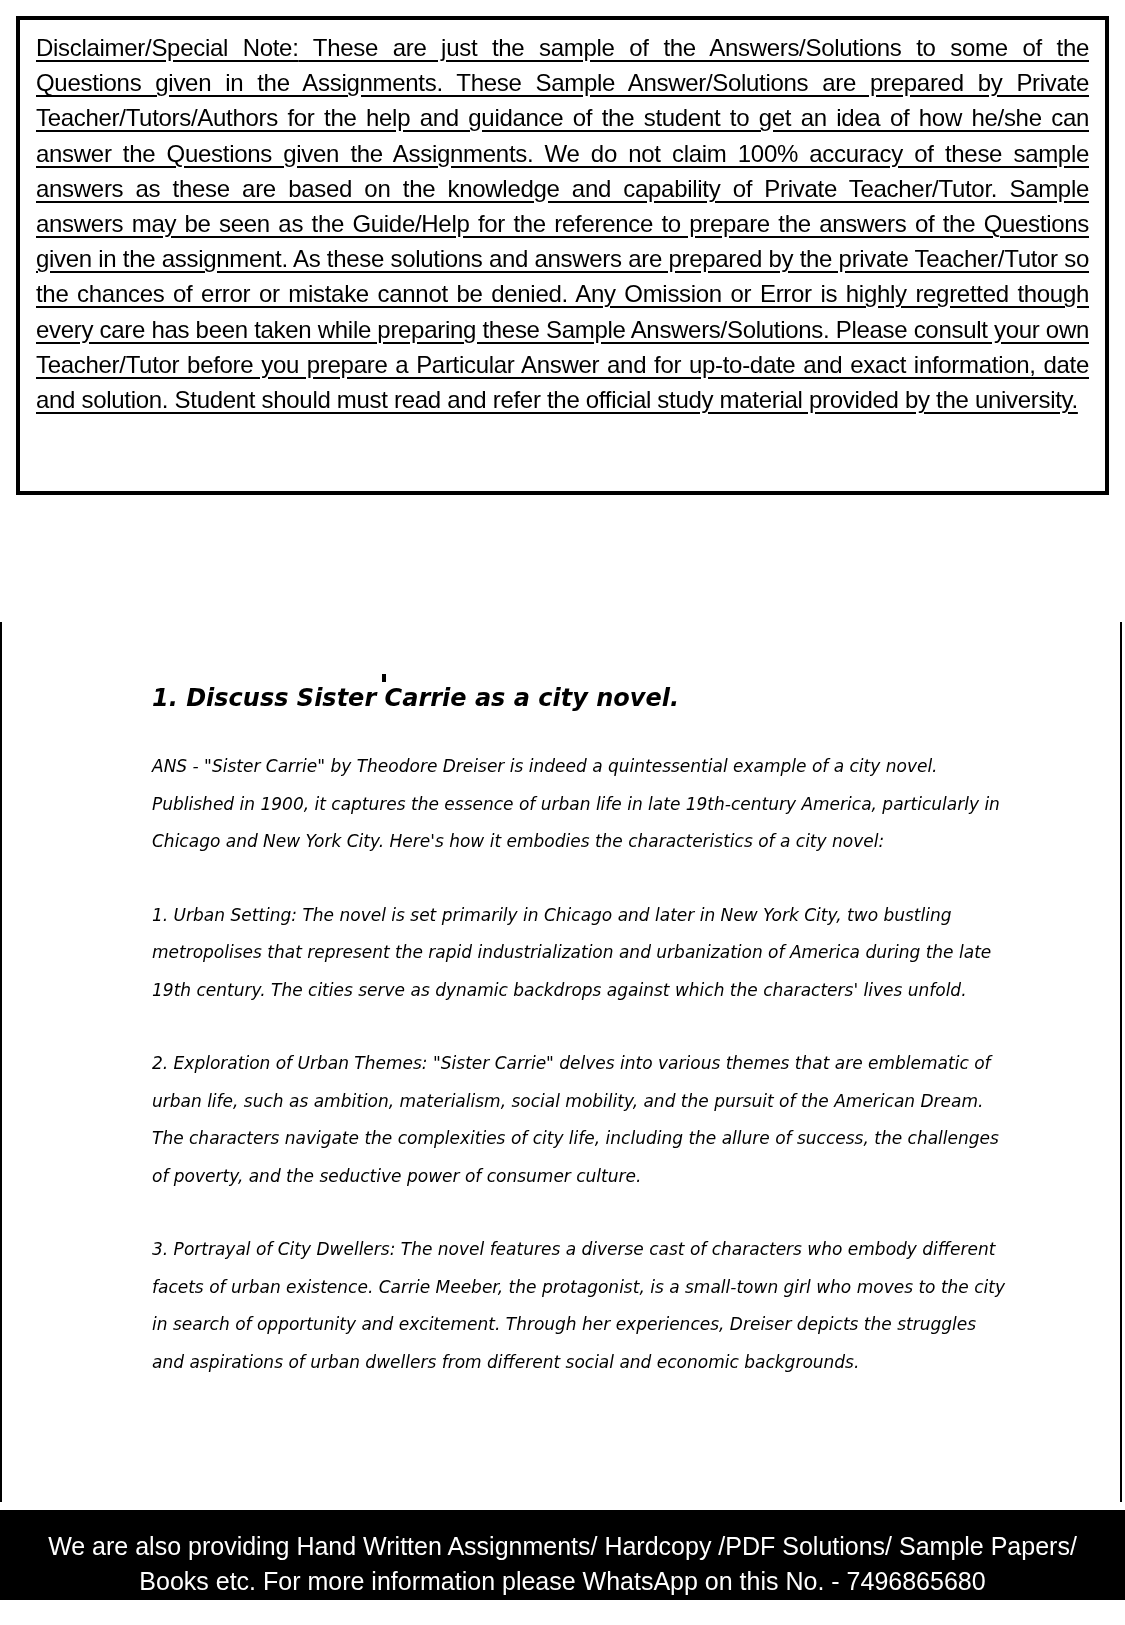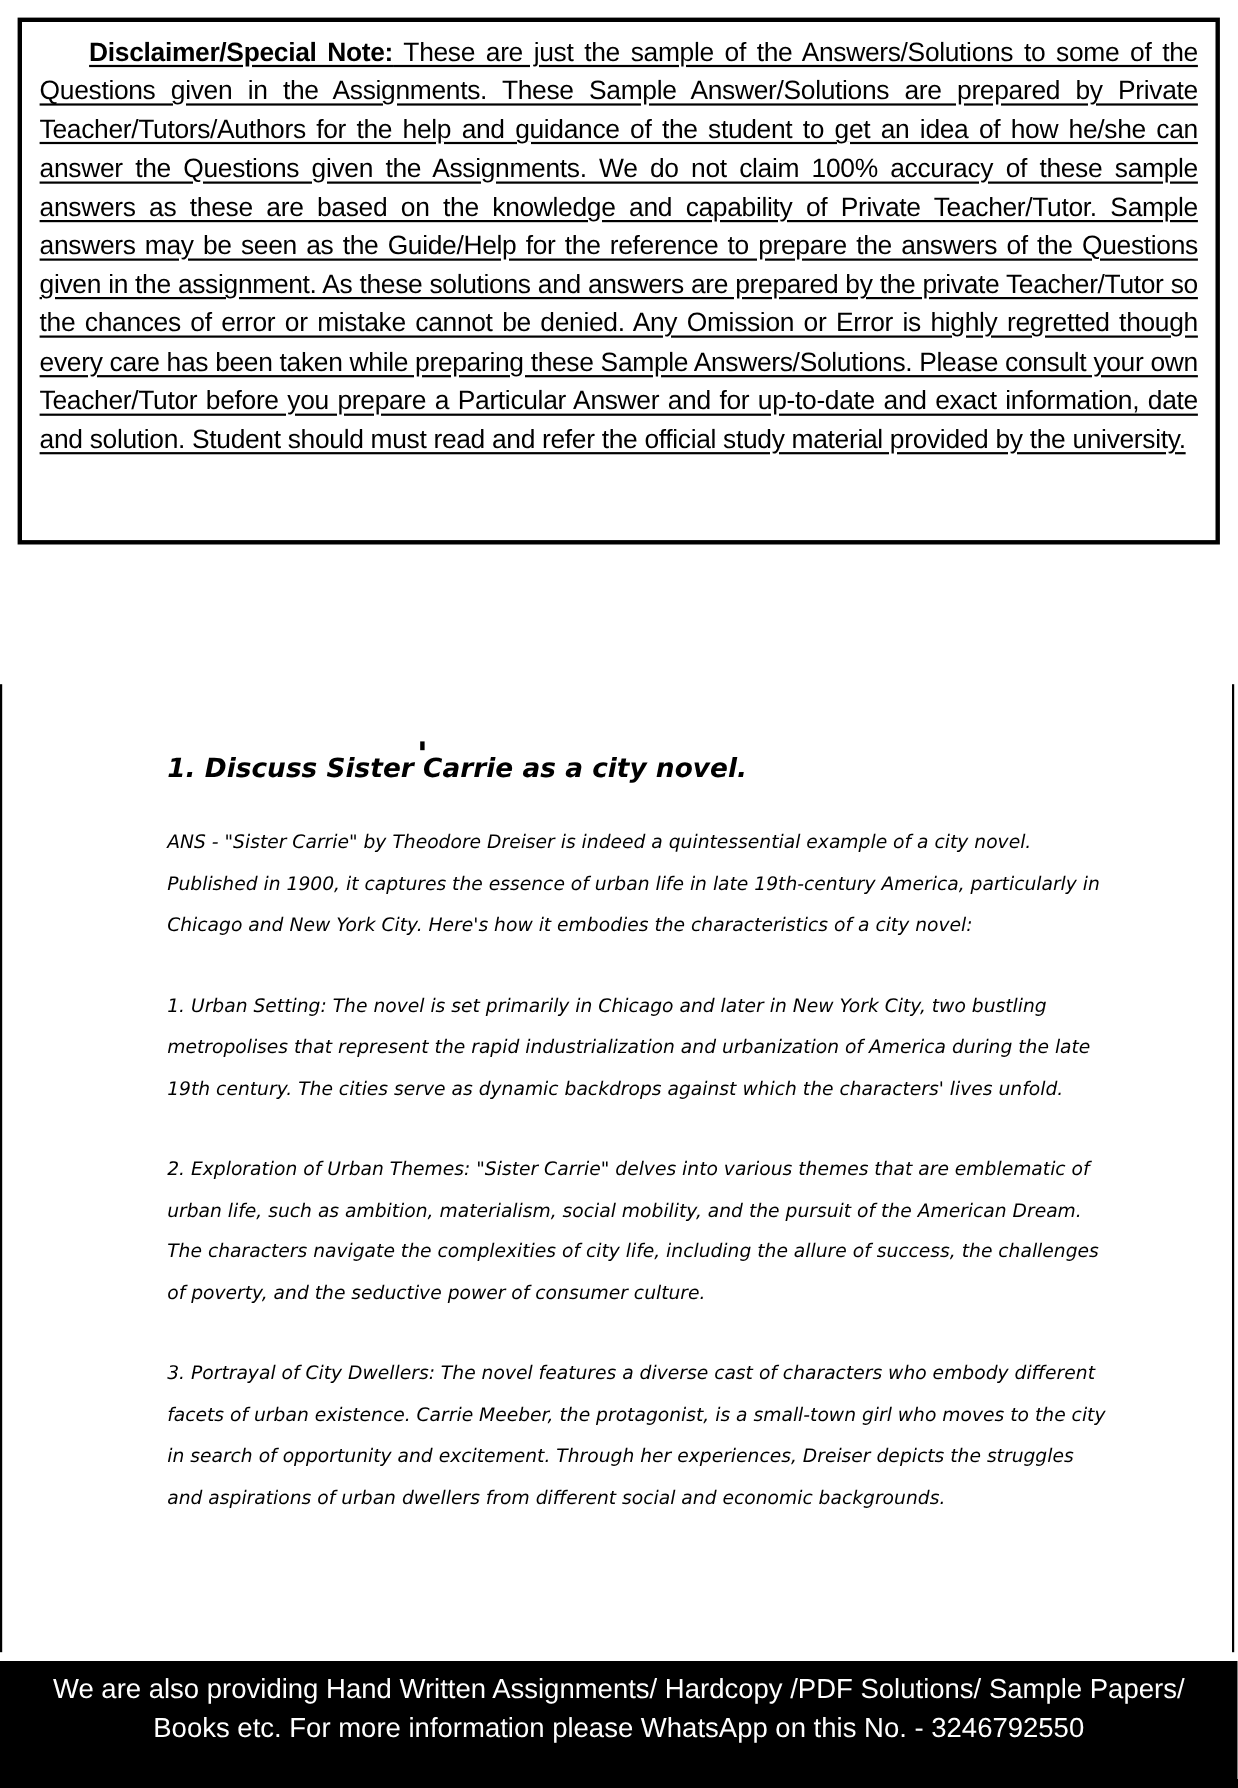--- a/index.html
+++ b/index.html
@@ -10,38 +10,38 @@
   .disclaimer {
     position: absolute; left: 16px; top: 16px; width: 1093px; height: 479px;
     box-sizing: border-box; border: 4px solid #000; padding: 10px 16px 0 16px;
   }
   .disclaimer p {
     margin: 0; font-size: 24px; line-height: 35.2px; text-align: justify;
     text-decoration: underline; text-underline-offset: 4px;
     font-family: "Liberation Sans Narrow", "Liberation Sans", sans-serif;
     letter-spacing: -0.3px;
   }
-  .disclaimer b { font-weight: bold; margin-left: 45px; }
+  .disclaimer b { font-weight: normal; }
   .page {
     position: absolute; left: 0; top: 622px; width: 1125px; height: 880px;
   }
   .vline-left { position: absolute; left: 0; top: 0; width: 2px; height: 880px; background: #000; }
   .vline-right { position: absolute; right: 3px; top: 0; width: 2px; height: 880px; background: #000; }
   .content {
     position: absolute; left: 152px; top: 12px; width: 860px;
     font-family: "DejaVu Sans", sans-serif; font-style: italic; font-size: 17px;
   }
   .q-title { font-weight: bold; font-size: 18px; margin: 0; }
   .dot { position: absolute; left: 230px; top: 40px; width: 4px; height: 8px; background: #000; }
   .q-text { margin: 50px 0 0 0; font-weight: 600; font-size: 24px; }
   .para { margin: 36px 0 0 0; line-height: 37.5px; font-size: 17px; }
   .footer {
-    position: absolute; left: 0; top: 1510px; width: 1125px; height: 115px;
+    position: absolute; left: 0; top: 1510px; width: 1125px; height: 90px;
     background: #000; color: #fff; text-align: center;
-    font-size: 25px; line-height: 35px; padding-top: 9px; box-sizing: border-box;
+    font-size: 25px; line-height: 35px; padding-top: 19px; box-sizing: border-box;
   }
 </style>
 </head>
 <body>
 
 <div class="disclaimer">
   <p><b>Disclaimer/Special Note:</b><span> These are just the sample of the Answers/Solutions to some of the Questions given in the Assignments. These Sample Answer/Solutions are prepared by Private Teacher/Tutors/Authors for the help and guidance of the student to get an idea of how he/she can answer the Questions given the Assignments. We do not claim 100% accuracy of these sample answers as these are based on the knowledge and capability of Private Teacher/Tutor. Sample answers may be seen as the Guide/Help for the reference to prepare the answers of the Questions given in the assignment. As these solutions and answers are prepared by the private Teacher/Tutor so the chances of error or mistake cannot be denied. Any Omission or Error is highly regretted though every care has been taken while preparing these Sample Answers/Solutions. Please consult your own Teacher/Tutor before you prepare a Particular Answer and for up-to-date and exact information, date and solution. Student should must read and refer the official study material provided by the university.</span></p>
 </div>
 
 <div class="page">
@@ -52,14 +52,14 @@
     <p class="q-text">1. Discuss Sister Carrie as a city novel.</p>
     <p class="para">ANS - "Sister Carrie" by Theodore Dreiser is indeed a quintessential example of a city novel. Published in 1900, it captures the essence of urban life in late 19th-century America, particularly in Chicago and New York City. Here's how it embodies the characteristics of a city novel:</p>
     <p class="para">1. Urban Setting: The novel is set primarily in Chicago and later in New York City, two bustling metropolises that represent the rapid industrialization and urbanization of America during the late 19th century. The cities serve as dynamic backdrops against which the characters' lives unfold.</p>
     <p class="para">2. Exploration of Urban Themes: "Sister Carrie" delves into various themes that are emblematic of urban life, such as ambition, materialism, social mobility, and the pursuit of the American Dream. The characters navigate the complexities of city life, including the allure of success, the challenges of poverty, and the seductive power of consumer culture.</p>
     <p class="para">3. Portrayal of City Dwellers: The novel features a diverse cast of characters who embody different facets of urban existence. Carrie Meeber, the protagonist, is a small-town girl who moves to the city in search of opportunity and excitement. Through her experiences, Dreiser depicts the struggles and aspirations of urban dwellers from different social and economic backgrounds.</p>
   </div>
 </div>
 
 <div class="footer">
   <div>We are also providing Hand Written Assignments/ Hardcopy /PDF Solutions/ Sample Papers/</div>
-  <div>Books etc. For more information please WhatsApp on this No. - 3246792550</div>
+  <div>Books etc. For more information please WhatsApp on this No. - 7496865680</div>
 </div>
 
 </body></html>

